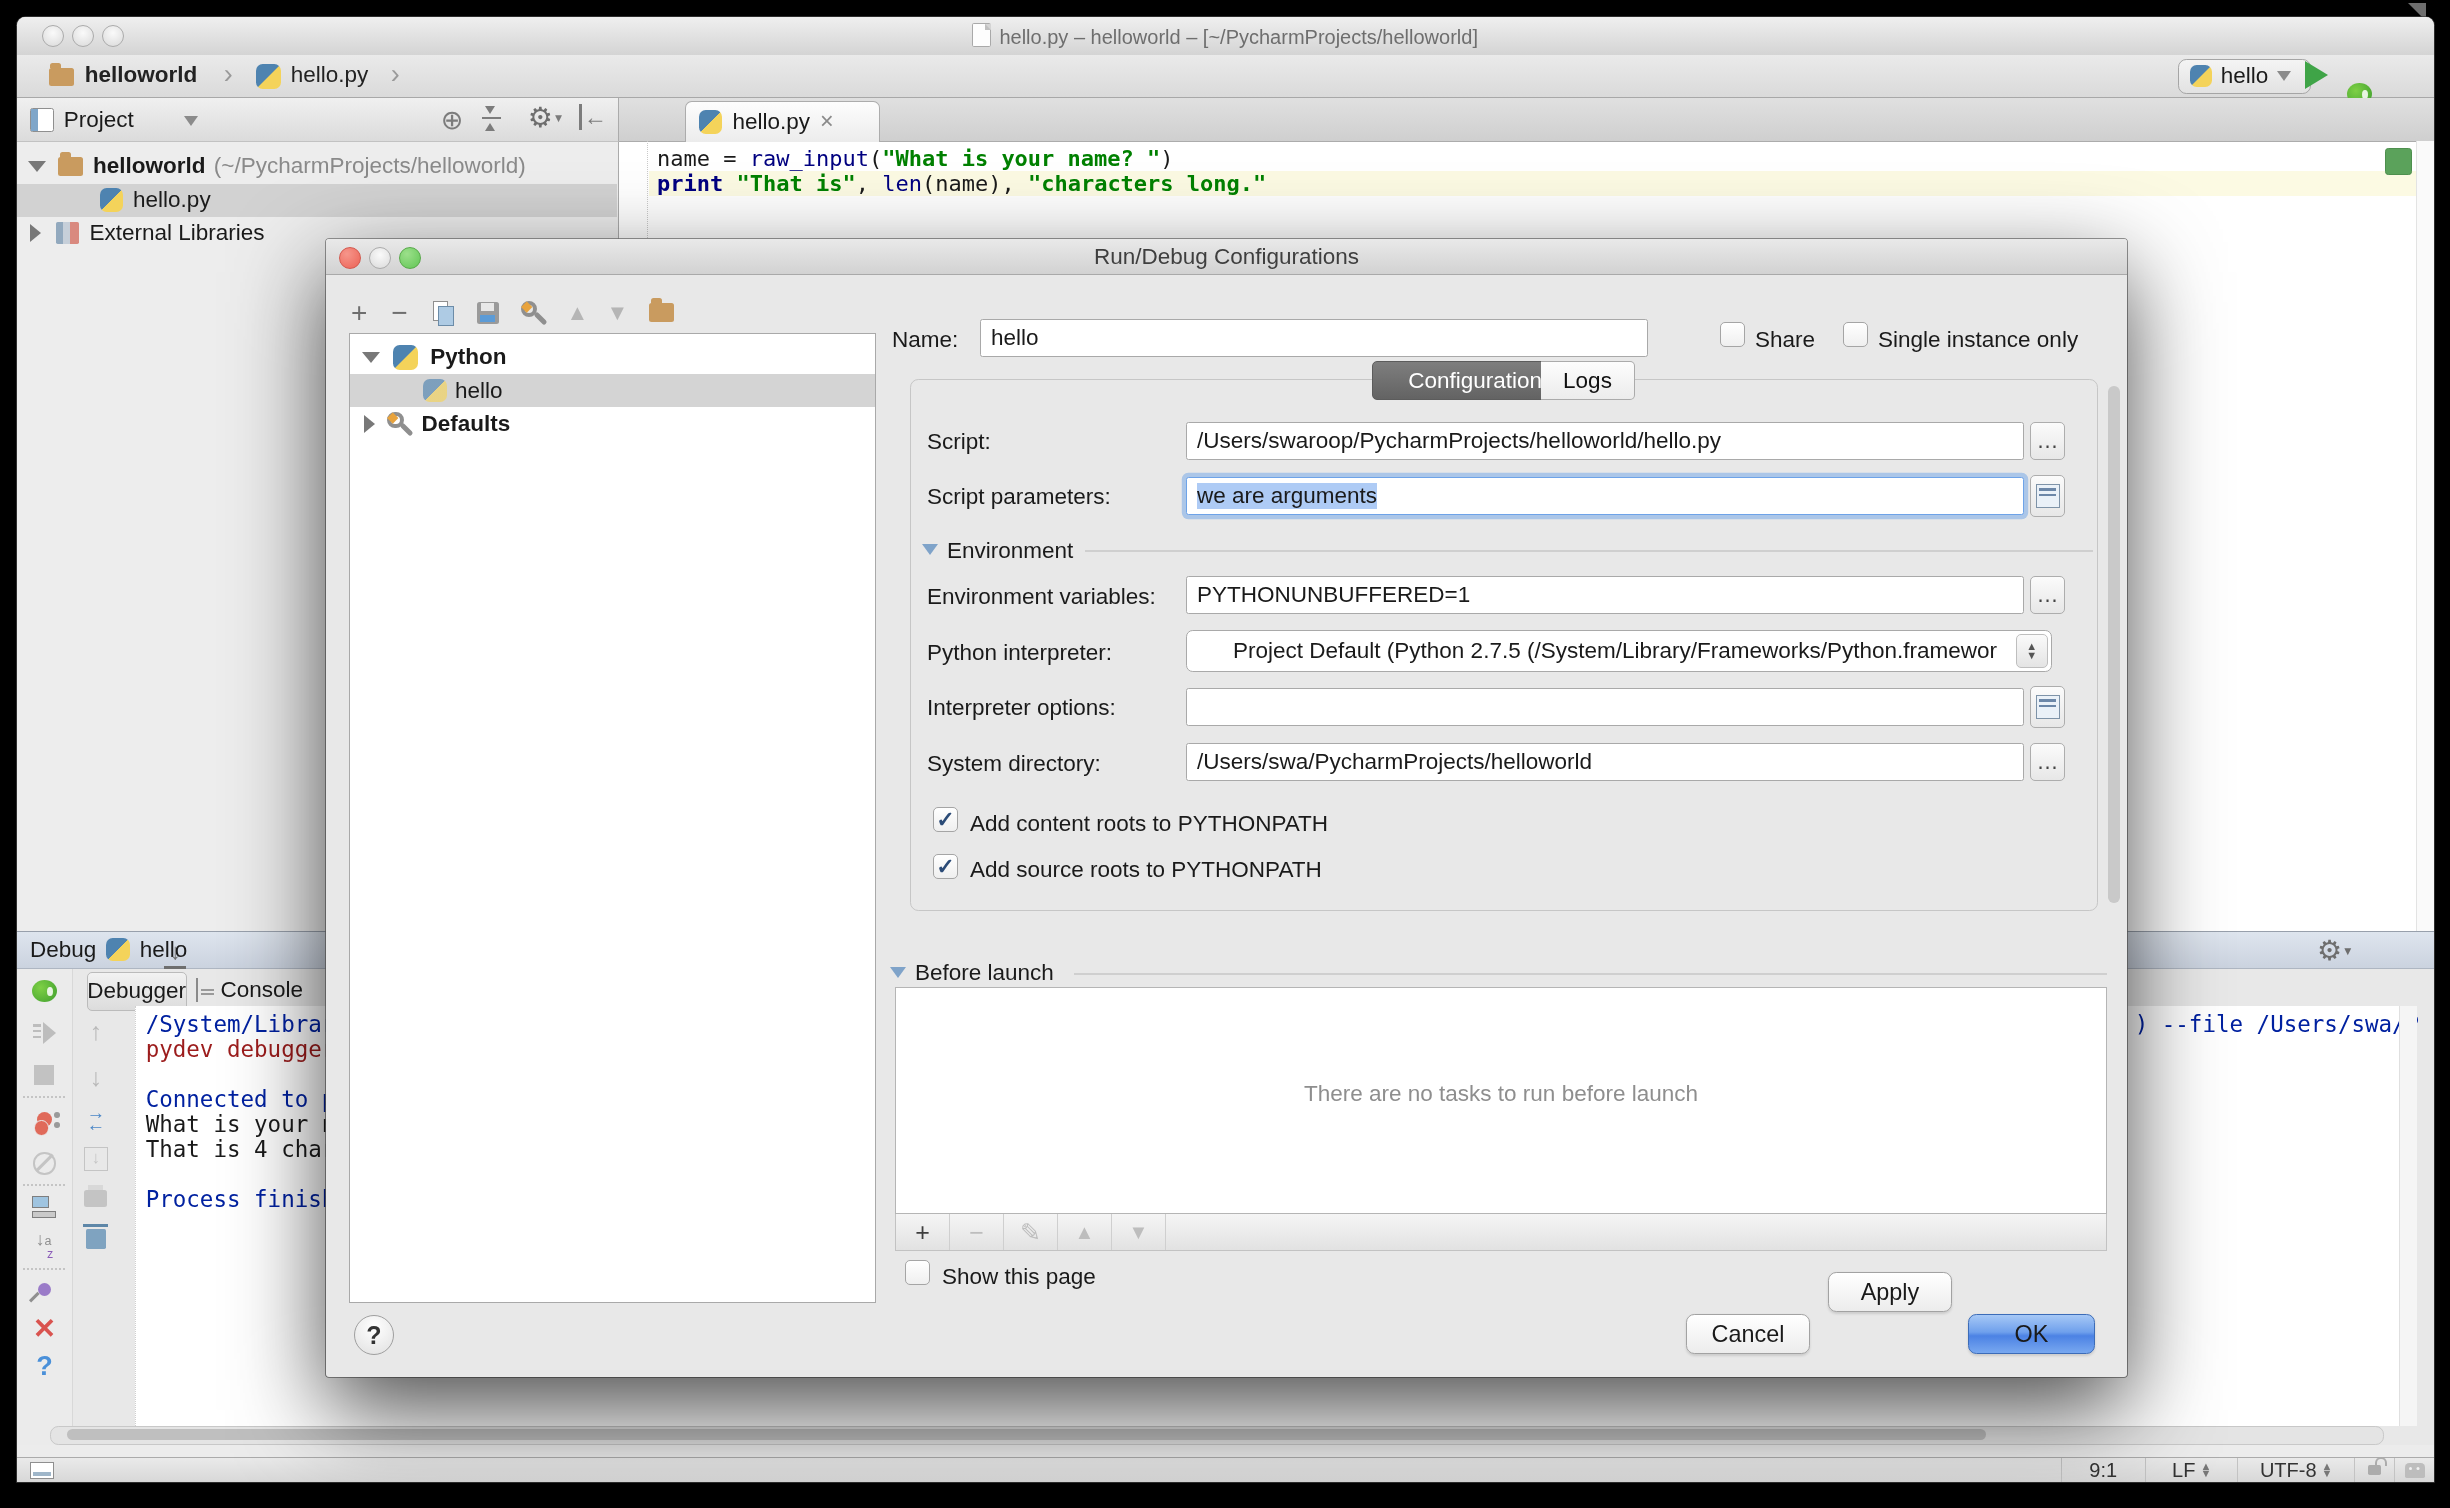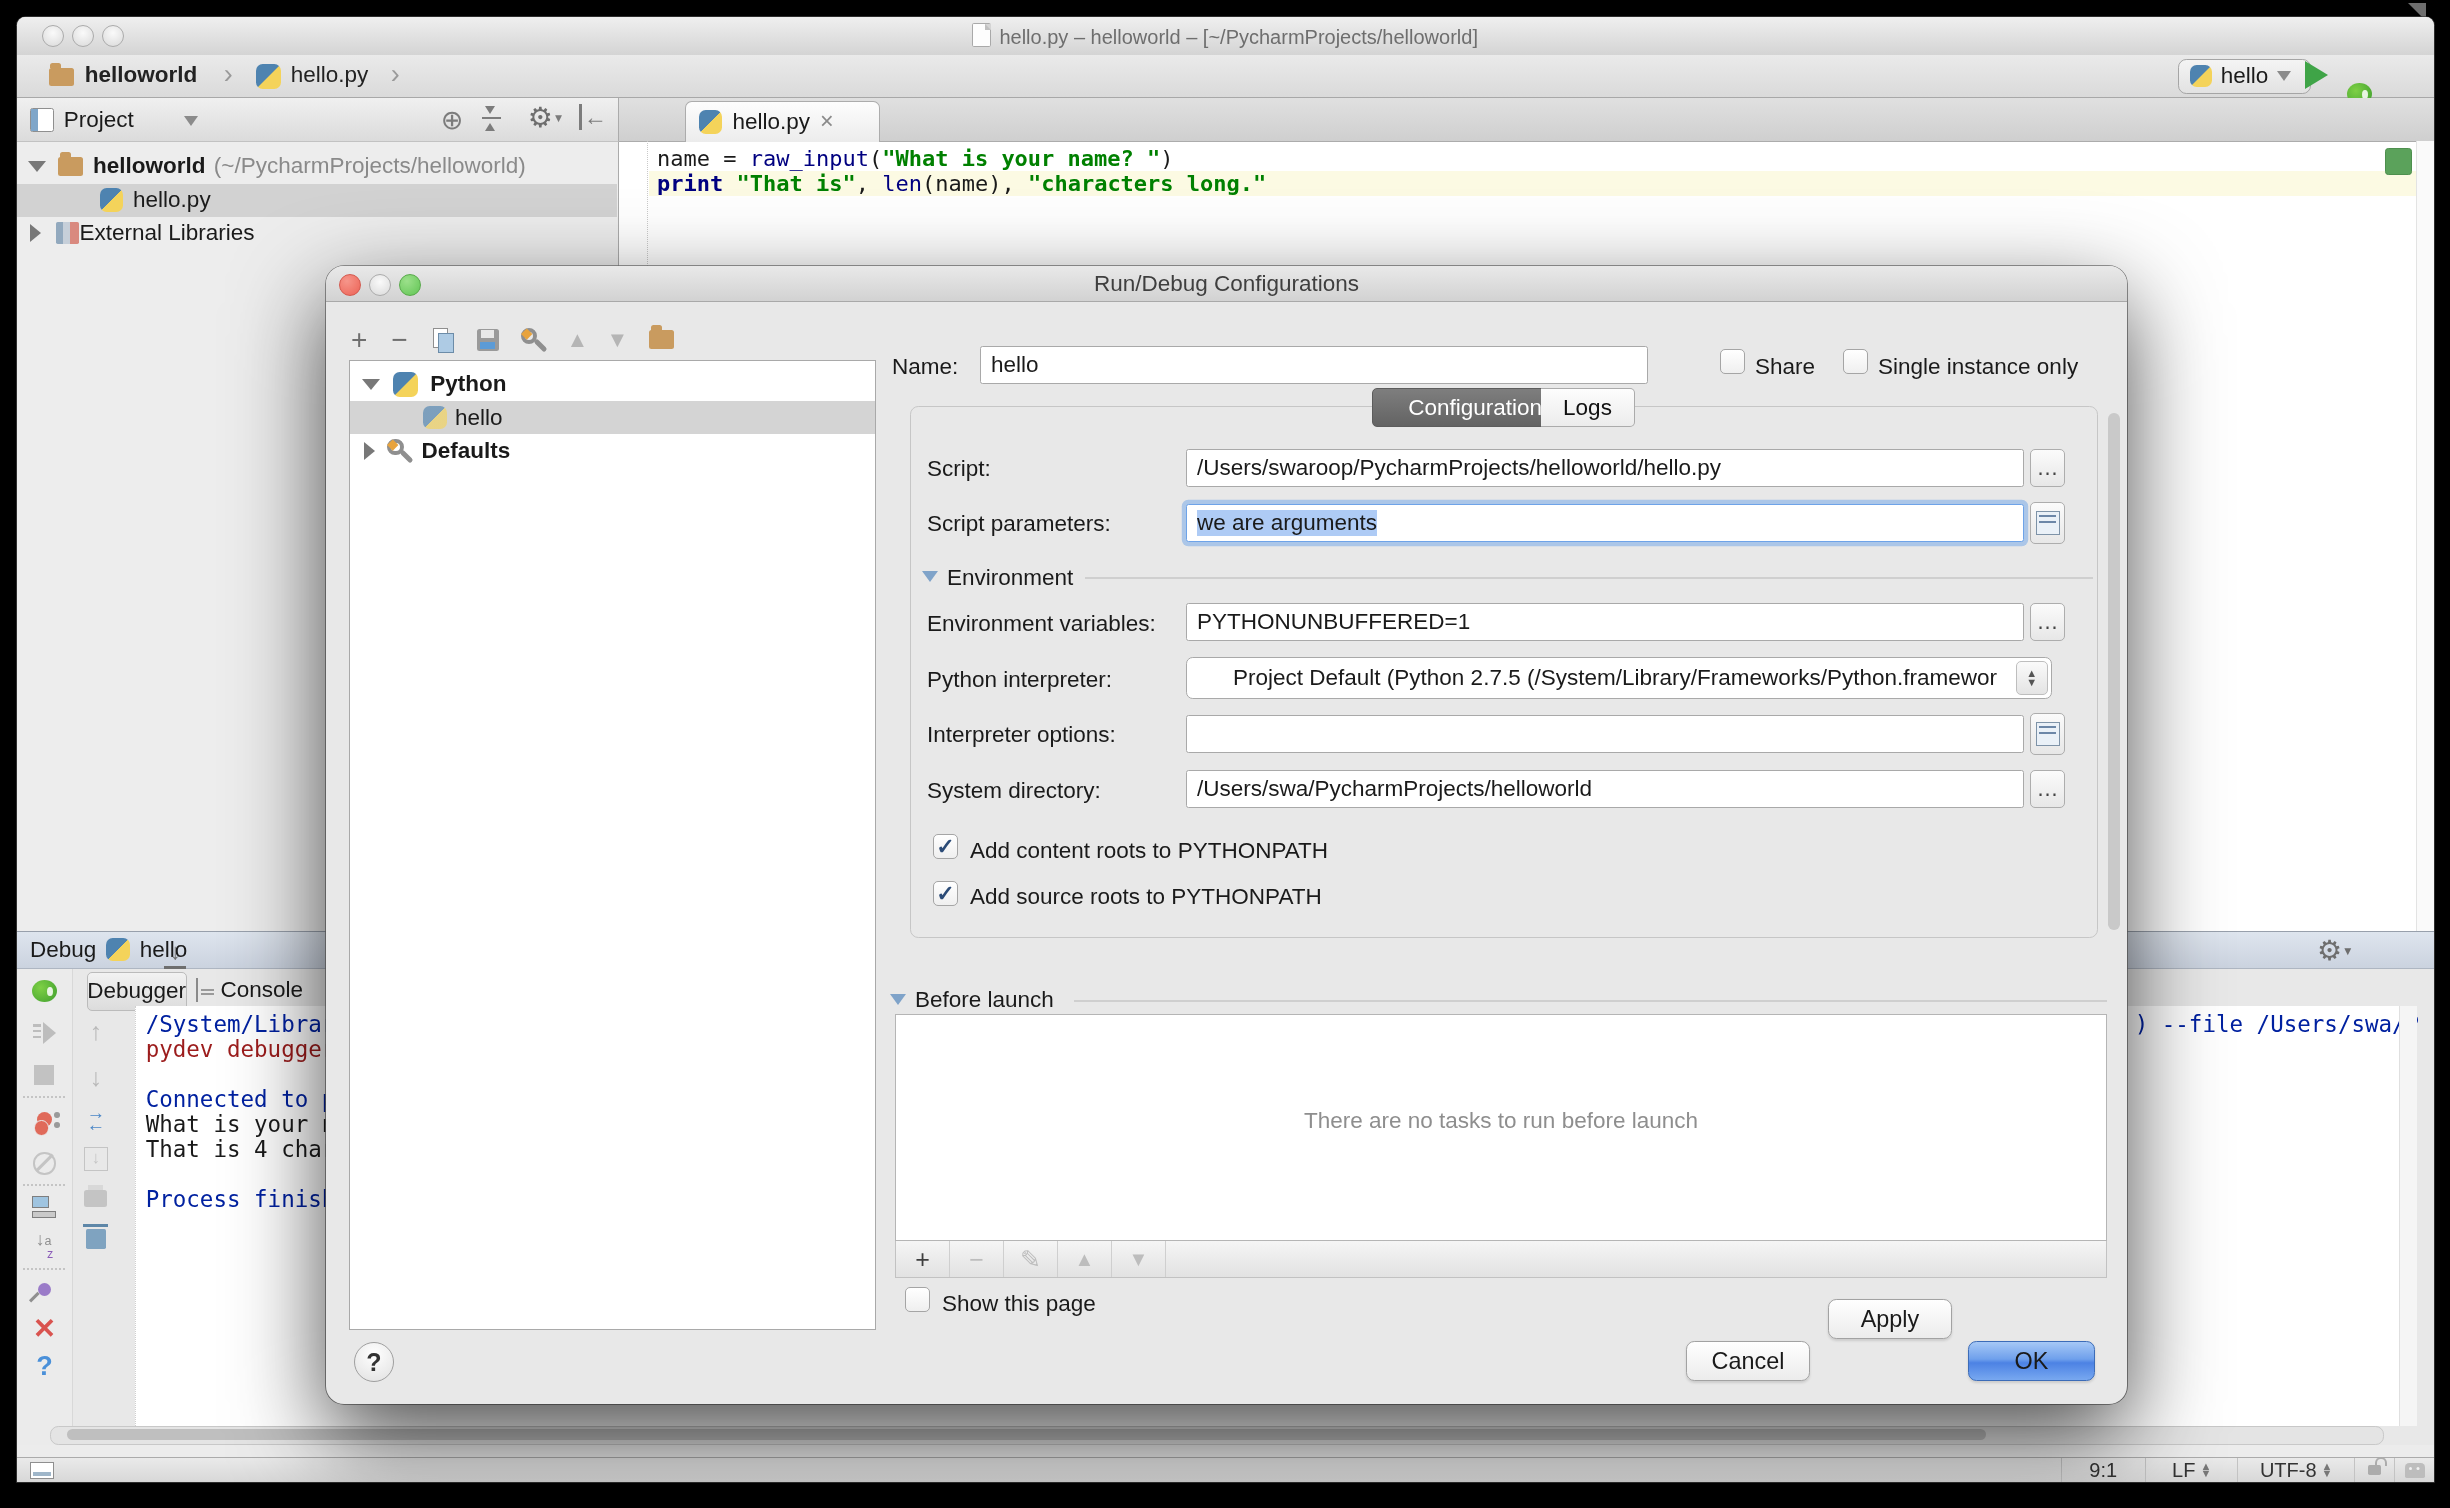--- a/index.html
+++ b/index.html
@@ -108,21 +108,21 @@
   .lock-icon{width:13.4px;height:10px;background:#ACACAC;border-radius:1.7px;position:relative;}
   .lock-icon::before{content:"";position:absolute;top:-8.3px;right:-5.8px;width:8.3px;height:7.5px;border:2.5px solid #ACACAC;border-bottom:none;border-radius:5.8px 5.8px 0 0;}
   .hector-icon{width:20px;height:15px;background:#BDBDBD;border-radius:4.2px 4.2px 1.7px 1.7px;position:relative;}
   .hector-icon::before{content:"";position:absolute;left:4.2px;top:4.2px;width:3.3px;height:3.3px;border-radius:50%;background:#F0F0F0;box-shadow:7.5px 0 0 #F0F0F0;}
   .bubble-icon{width:22px;height:15px;background:#BFBFBF;border-radius:3.3px;position:relative;}
   .bubble-icon::after{content:"";position:absolute;left:5px;bottom:-5.8px;border-left:4.2px solid transparent;border-right:4.2px solid transparent;border-top:6.7px solid #BFBFBF;}
   .grid-icon{width:22px;height:15px;border:1.7px solid #8F8F8F;background:#fff;position:relative;}
   .grid-icon::before{content:"";position:absolute;left:1.7px;right:1.7px;bottom:1.7px;height:4.2px;background:#9FB6C9;}
 
   
-  #dlg{left:326px;top:239px;width:1801px;height:1138px;background:#E8E8E8;border-radius:18px;box-shadow:0 33px 92px rgba(0,0,0,.7),0 0 0 0.8px #7E7E7E;z-index:10;overflow:hidden;margin-top:27px;}
+  #dlg{left:326px;top:239px;width:1801px;height:1138px;background:#E8E8E8;border-radius:3px;box-shadow:0 33px 92px rgba(0,0,0,.7),0 0 0 0.8px #7E7E7E;z-index:10;overflow:hidden;}
   .dlg-titlebar{left:0;top:0;right:0;height:35px;background:linear-gradient(#E9E9E9,#D2D2D2);border-bottom:0.8px solid #A9A9A9;}
   .dlg-title{top:5px;left:0;right:0;text-align:center;font-size:22.5px;color:#3F3F3F;}
   .tl-red{background:radial-gradient(circle at 35% 30%,#F6968B,#EC6255);border-color:#D3594E;}
   .tl-green{background:radial-gradient(circle at 35% 30%,#9CE08B,#61C554);border-color:#58A94A;}
   .tbar-ico{position:absolute;top:57px;width:33px;height:33px;display:flex;align-items:center;justify-content:center;font-size:28px;color:#6E6E6E;}
   .copy-icon{width:20px;height:23.4px;position:relative;}
   .copy-icon::before{content:"";position:absolute;left:0;top:0;width:13.4px;height:18.4px;background:#fff;border:1.7px solid #8F8F8F;}
   .copy-icon::after{content:"";position:absolute;left:5.8px;top:5px;width:13.4px;height:18.4px;background:#AECBE4;border:1.7px solid #6C8CA8;}
   .save-icon{width:22px;height:22px;background:#9A9A9A;border-radius:2.5px;position:relative;}
   .save-icon::before{content:"";position:absolute;left:4.2px;top:1.7px;width:13.4px;height:7.5px;background:#E8E8E8;}
@@ -210,21 +210,21 @@
         <span class="bold" style="margin-left:10px;">helloworld</span>
         <span class="gpath" style="margin-left:8.3px;">(~/PycharmProjects/helloworld)</span>
       </div>
       <div class="abs tree-row sel" style="top:42px;">
         <span class="py-icon" style="margin-left:83px;width:23.4px;height:23.4px;"></span>
         <span style="margin-left:10px;">hello.py</span>
       </div>
       <div class="abs tree-row" style="top:75px;">
         <span class="tri-r" style="margin-left:13.4px;"></span>
         <span class="ext-icon" style="margin-left:15px;"></span>
-        <span style="">External Libraries</span>
+        <span style="margin-left:10px;">External Libraries</span>
       </div>
     </div>
 
     <div class="abs editor">
       <div class="abs tabbar">
         <div class="abs etab">
           <span class="py-icon" style="width:23.4px;height:23.4px;"></span>
           <span>hello.py</span>
           <span style="color:#8A8A8A;font-size:23.4px;">×</span>
         </div>

